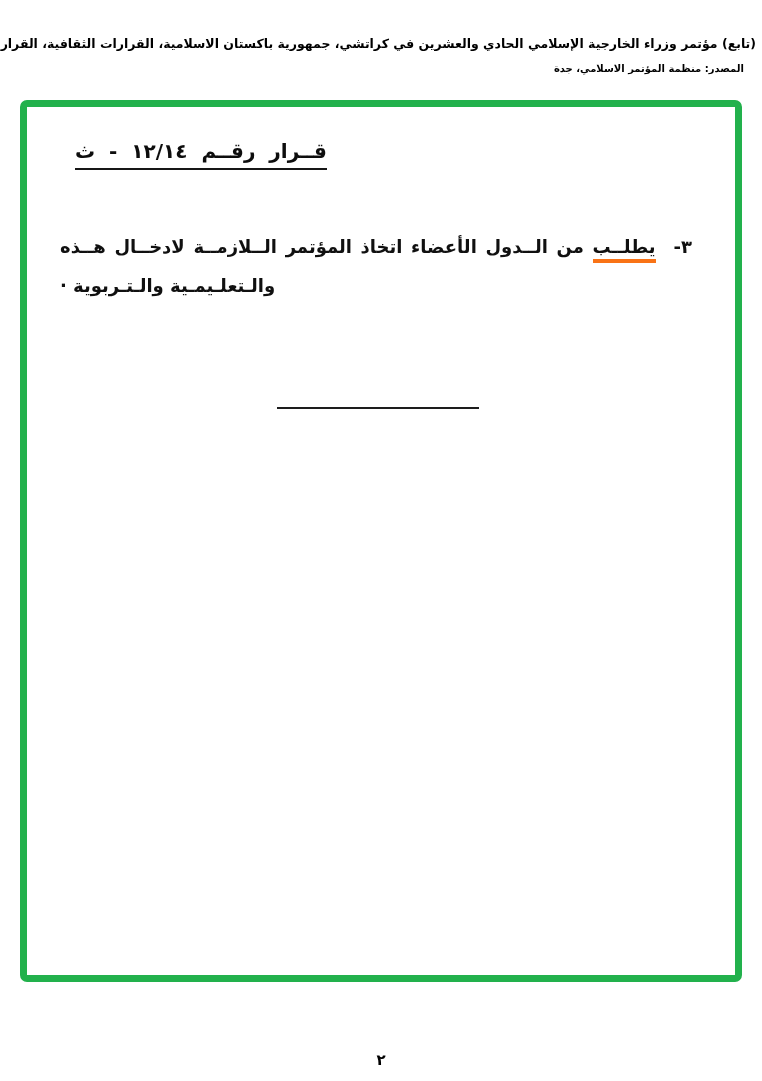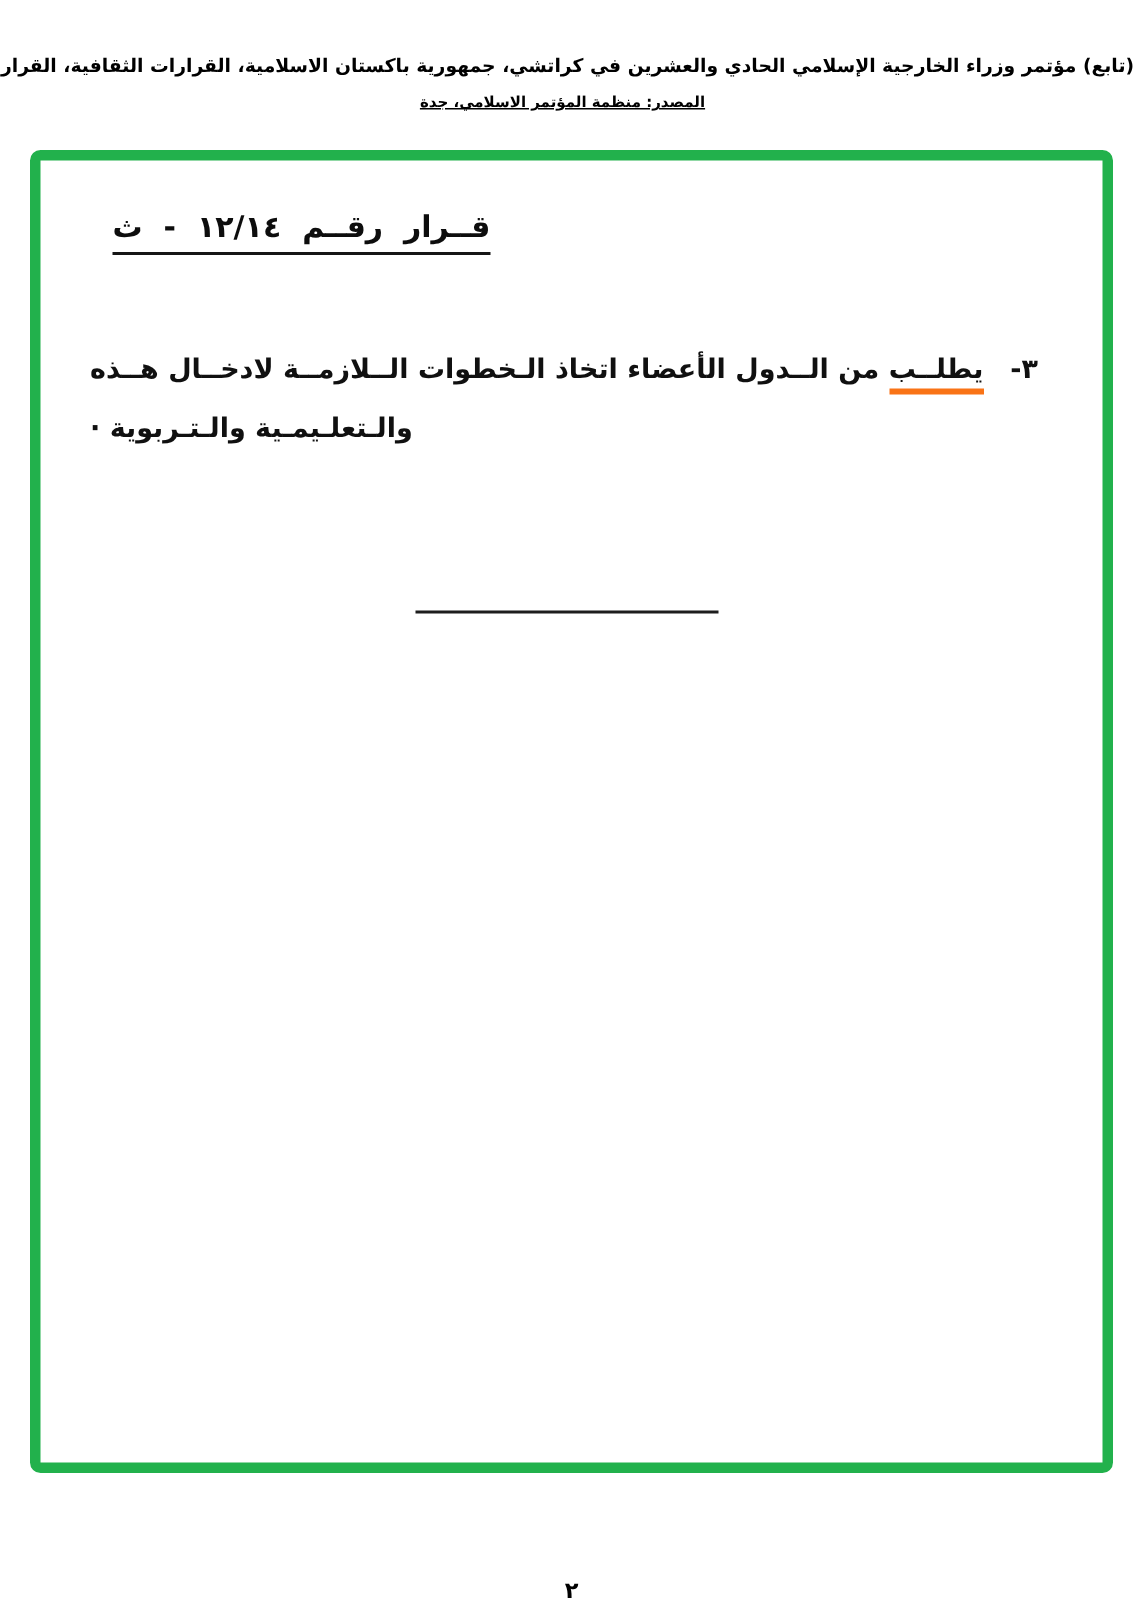--- a/index.html
+++ b/index.html
@@ -19,25 +19,23 @@
     text-align: center;
     font-size: 12.5px;
     font-weight: bold;
     white-space: nowrap;
     color: #000;
   }
   .hdr2 {
     position: absolute;
     top: 63px; left: 6px; right: 18px;
     direction: rtl;
-    text-align: center;
     font-size: 10px;
     font-weight: bold;
     color: #000;
-    text-decoration: underline;
   }
   .frame {
     position: absolute;
     left: 20px; top: 100px;
     width: 722px; height: 882px;
     box-sizing: border-box;
     border: 7px solid #22b14c;
     border-radius: 7px;
     background: #ffffff;
   }
@@ -96,21 +94,21 @@
 
   <div class="hdr2">المصدر: منظمة المؤتمر الاسلامي، جدة</div>
 
   <div class="frame" style="border-color: rgb(34, 177, 76);">
 
     <div class="doc-title">قــرار رقــم ١٢/١٤ - ث</div>
 
     <div class="para">
       <div class="pline1">
         <span class="marker">٣-</span>
-        <span class="l1text"><span class="uword">يطلــب</span> <span>من الــدول الأعضاء اتخاذ الـخطوات الــلازمــة لادخــال هــذه</span></span>
+        <span class="l1text"><span class="uword">يطلــب</span> <span>من الــدول الأعضاء اتخاذ المؤتمر الــلازمــة لادخــال هــذه</span></span>
       </div>
       <div class="pline3">والـتعلـيمـية والـتـربوية ·</div>
     </div>
 
     <div class="separator"></div>
 
   </div>
 
   <div class="pageno">٢</div>
 

